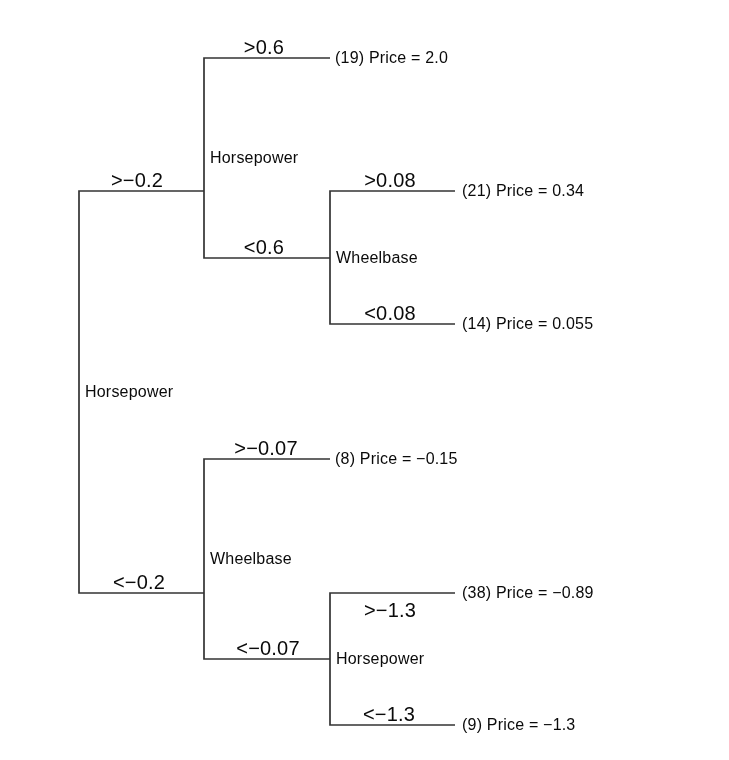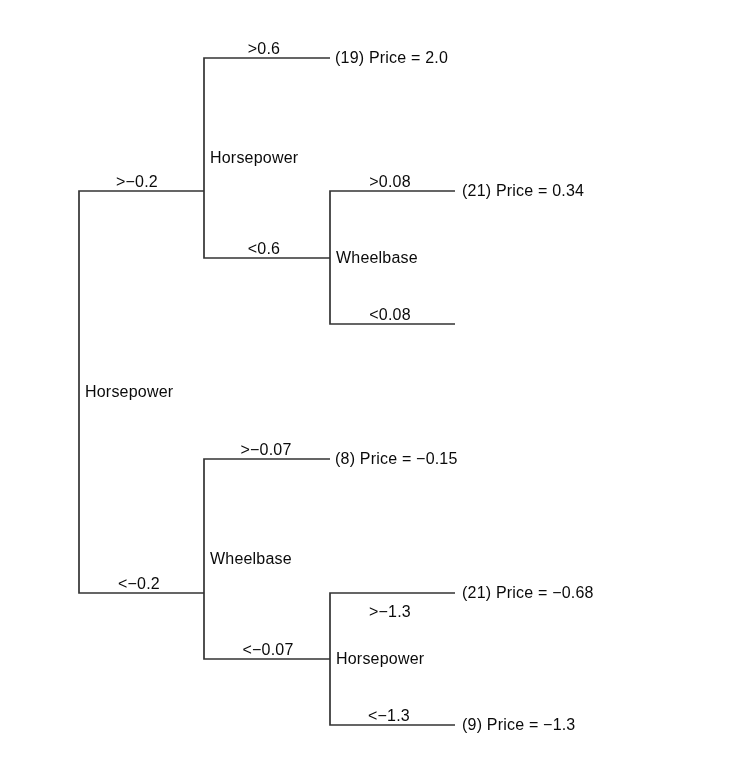--- a/index.html
+++ b/index.html
@@ -25,21 +25,21 @@
     position: absolute;
     transform: translateY(-50%);
     font-size: 16px;
     line-height: 1.1;
     letter-spacing: 0.2px;
     white-space: nowrap;
   }
   .edge-label {
     position: absolute;
     transform: translate(-50%, -100%);
-    font-size: 16px;
+    font-size: 20px;
     line-height: 1.0;
     letter-spacing: 0.2px;
     white-space: nowrap;
   }
 </style>
 </head>
 <body>
 
 <div class="canvas">
 
@@ -63,17 +63,18 @@
   <div class="edge-label" style="left:264px; top:257px">&lt;0.6</div>
   <div class="edge-label" style="left:390px; top:190px">&gt;0.08</div>
   <div class="edge-label" style="left:390px; top:323px">&lt;0.08</div>
   <div class="edge-label" style="left:266px; top:458px">&gt;−0.07</div>
   <div class="edge-label" style="left:268px; top:658px">&lt;−0.07</div>
   <div class="edge-label" style="left:390px; top:620px">&gt;−1.3</div>
   <div class="edge-label" style="left:389px; top:724px">&lt;−1.3</div>
 
   <div class="leaf-label" style="left:335px; top:58px">(19) Price = 2.0</div>
   <div class="leaf-label" style="left:462px; top:191px">(21) Price = 0.34</div>
+  <div class="leaf-label" style="left:462px; top:324px">(14) Price = 0.055</div>
   <div class="leaf-label" style="left:335px; top:459px">(8) Price = −0.15</div>
-  <div class="leaf-label" style="left:462px; top:593px">(21) Price = −0.68</div>
+  <div class="leaf-label" style="left:462px; top:593px">(38) Price = −0.89</div>
   <div class="leaf-label" style="left:462px; top:725px">(9) Price = −1.3</div>
 
 </div>
 
 </body></html>

